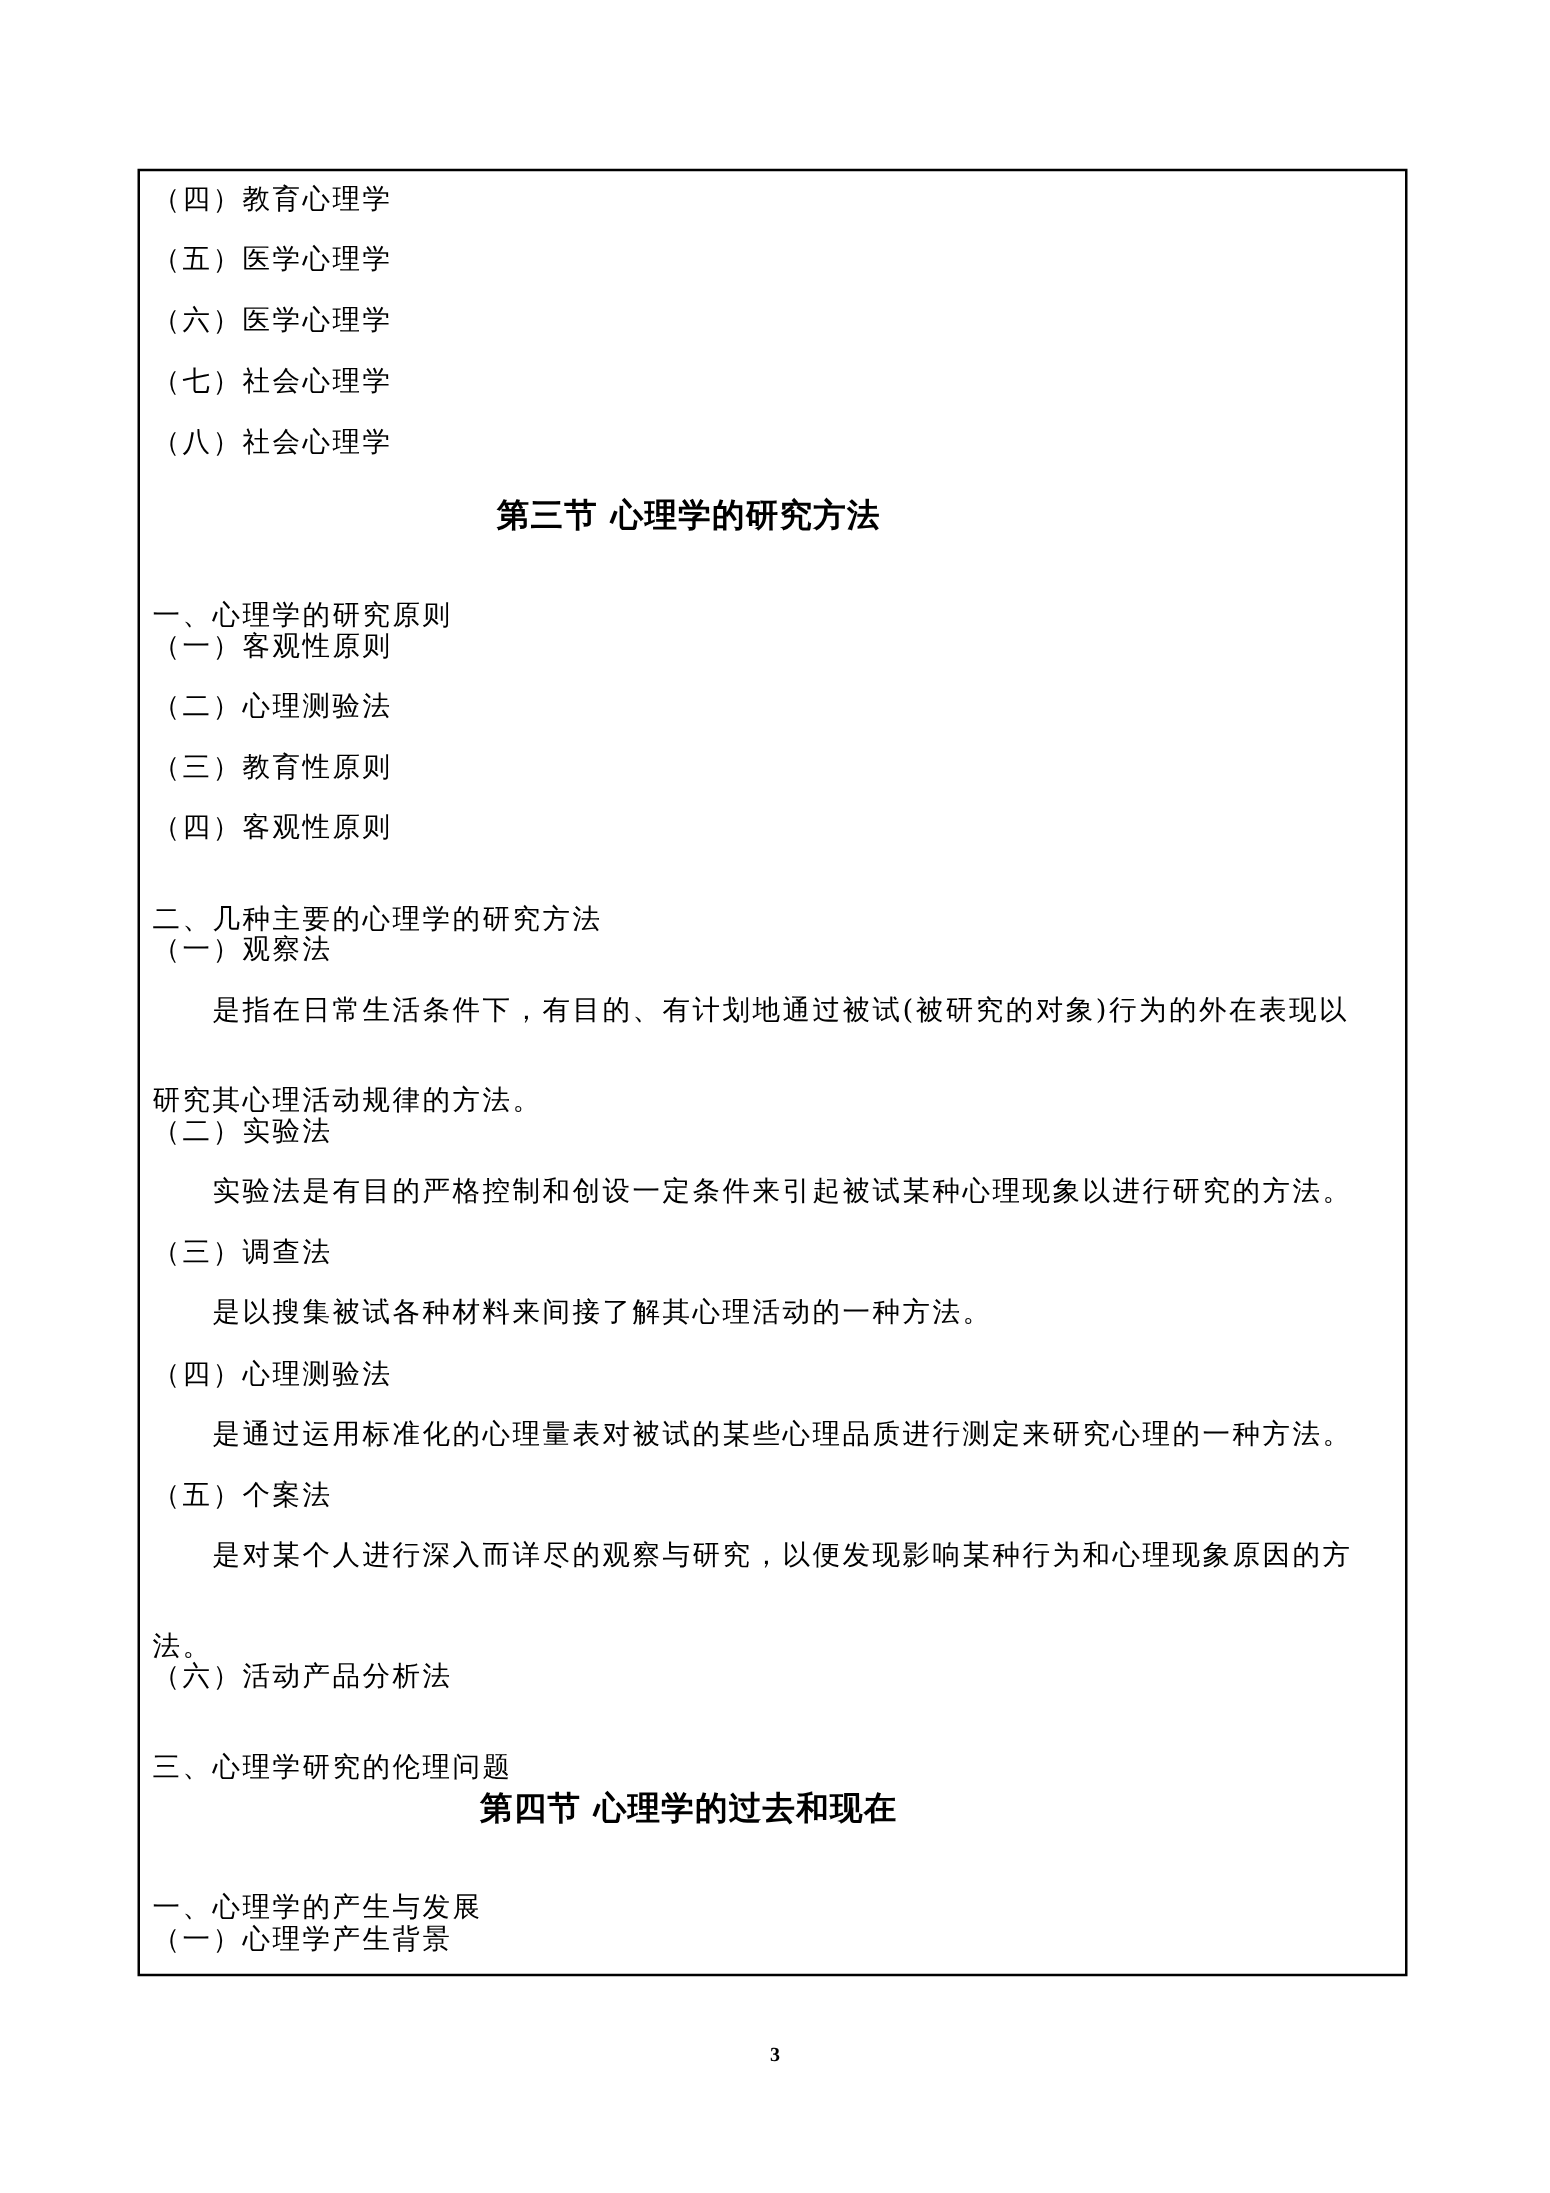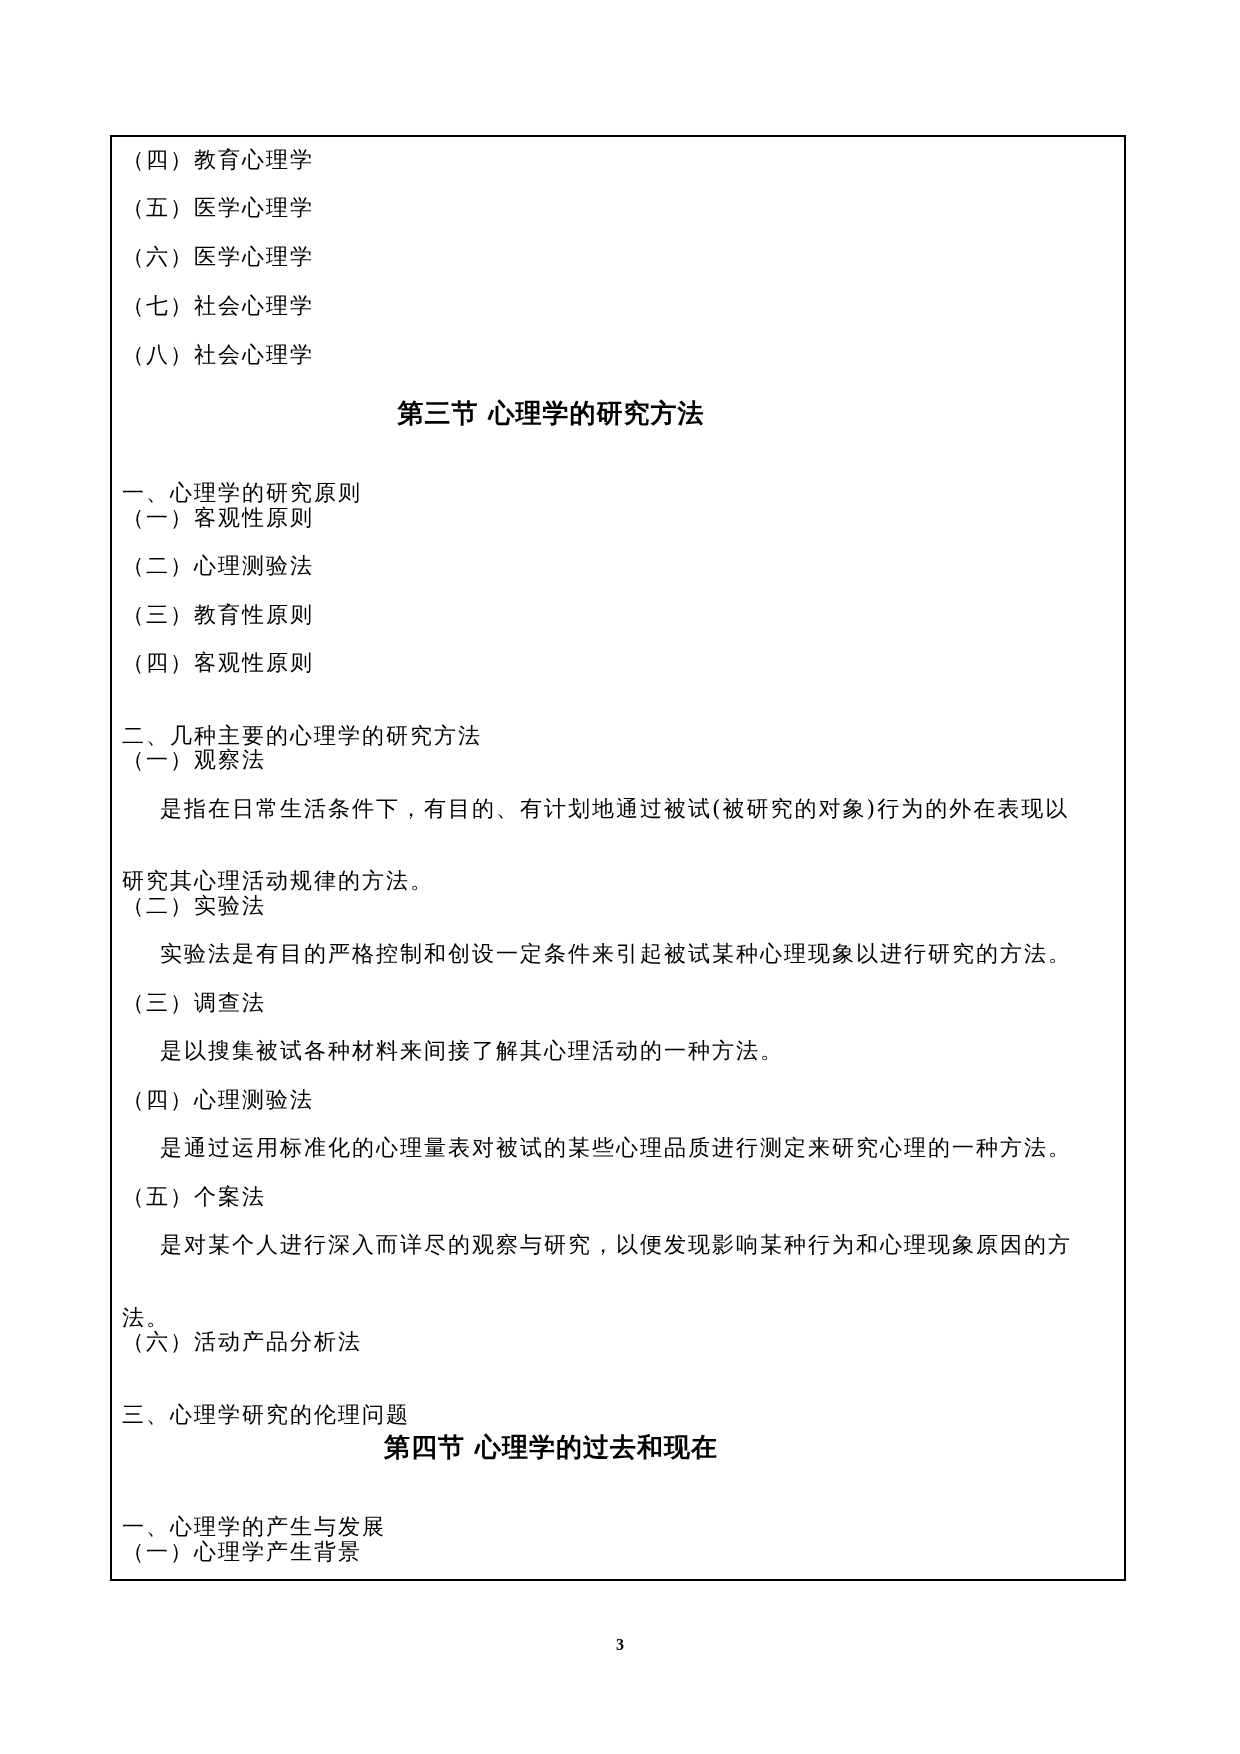--- a/index.html
+++ b/index.html
@@ -26,21 +26,21 @@
     }
     .line {
       position: absolute;
       left: 122px;
       font-size: 22px;
       line-height: 30px;
       white-space: nowrap;
       letter-spacing: 2px;
     }
     .line.indent {
-      left: 160px;
+      left: 170px;
       text-align: center;
     }
     .line.full {
       left: 122px;
       margin-top: 24px;
     }
     .heading {
       position: absolute;
       left: 110px;
       width: 808px;

